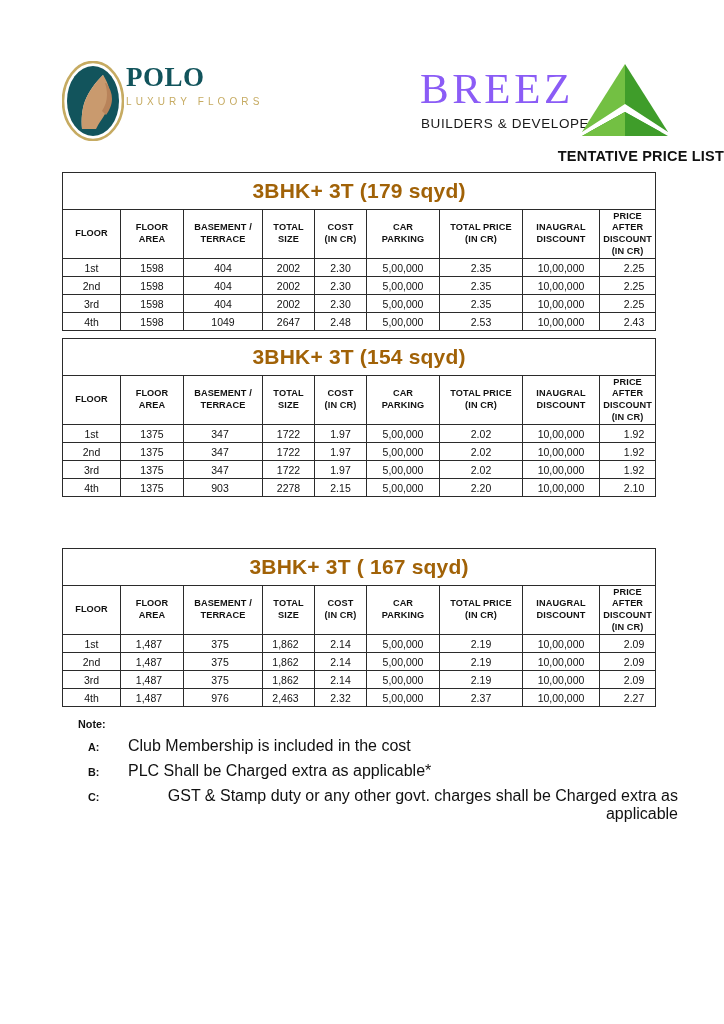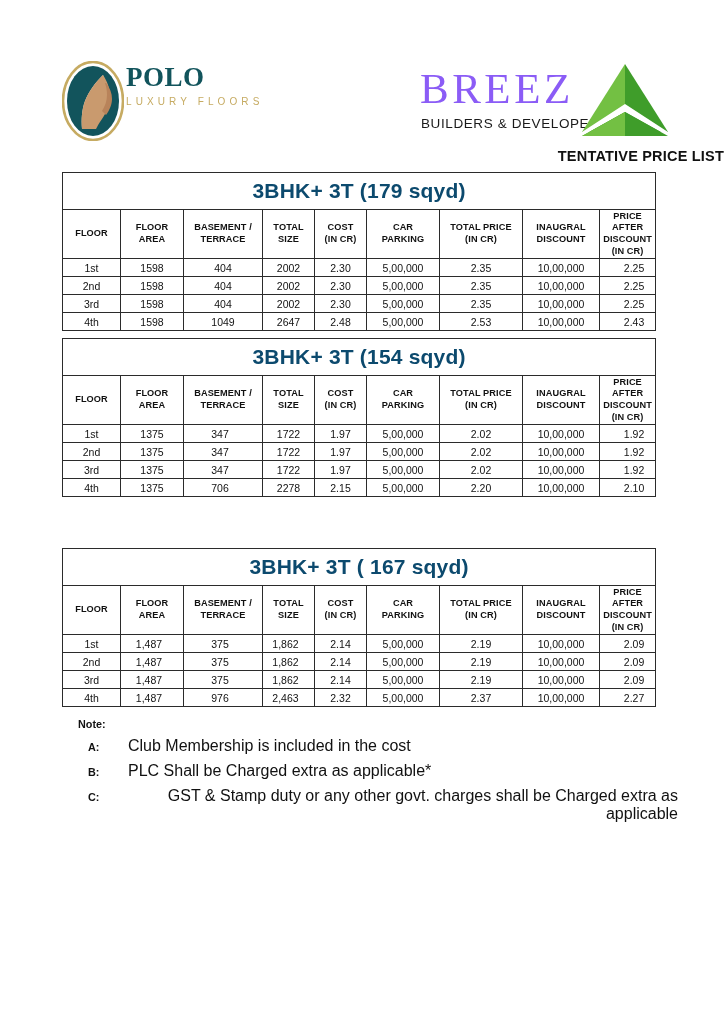--- a/index.html
+++ b/index.html
@@ -125,21 +125,21 @@
     border: 1px solid #2b2b2b;
     padding: 0;
     vertical-align: middle;
   }
   .tbl-title {
     height: 36px;
     text-align: center;
     font-size: 21px;
     font-weight: bold;
     letter-spacing: 0.2px;
-    color: #0c4a6e;
+    color: #a16207;
   }
   .col-head {
     height: 48px;
     text-align: center;
     font-size: 9.2px;
     font-weight: bold;
     line-height: 11.6px;
     letter-spacing: 0.1px;
     color: #111111;
     padding: 0 2px;
@@ -409,21 +409,21 @@
             <td>1722</td>
             <td>1.97</td>
             <td>5,00,000</td>
             <td>2.02</td>
             <td>10,00,000</td>
             <td class="num-left">1.92</td>
           </tr>
           <tr>
             <td>4th</td>
             <td>1375</td>
-            <td class="num-right">706</td>
+            <td class="num-right">903</td>
             <td>2278</td>
             <td>2.15</td>
             <td>5,00,000</td>
             <td>2.20</td>
             <td>10,00,000</td>
             <td class="num-left">2.10</td>
           </tr>
         </tbody>
       </table>
       <table class="price-table" style="top: 548px;">

